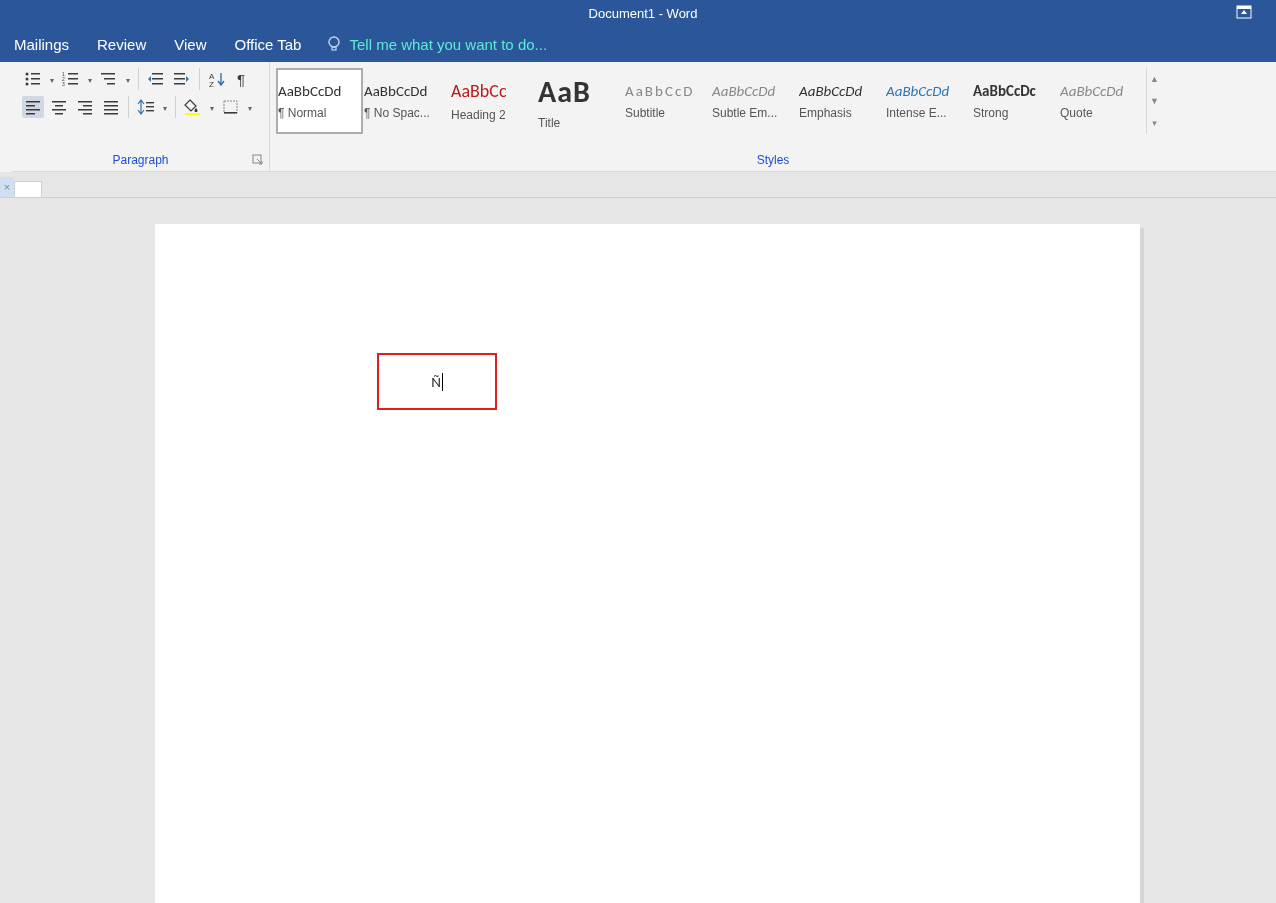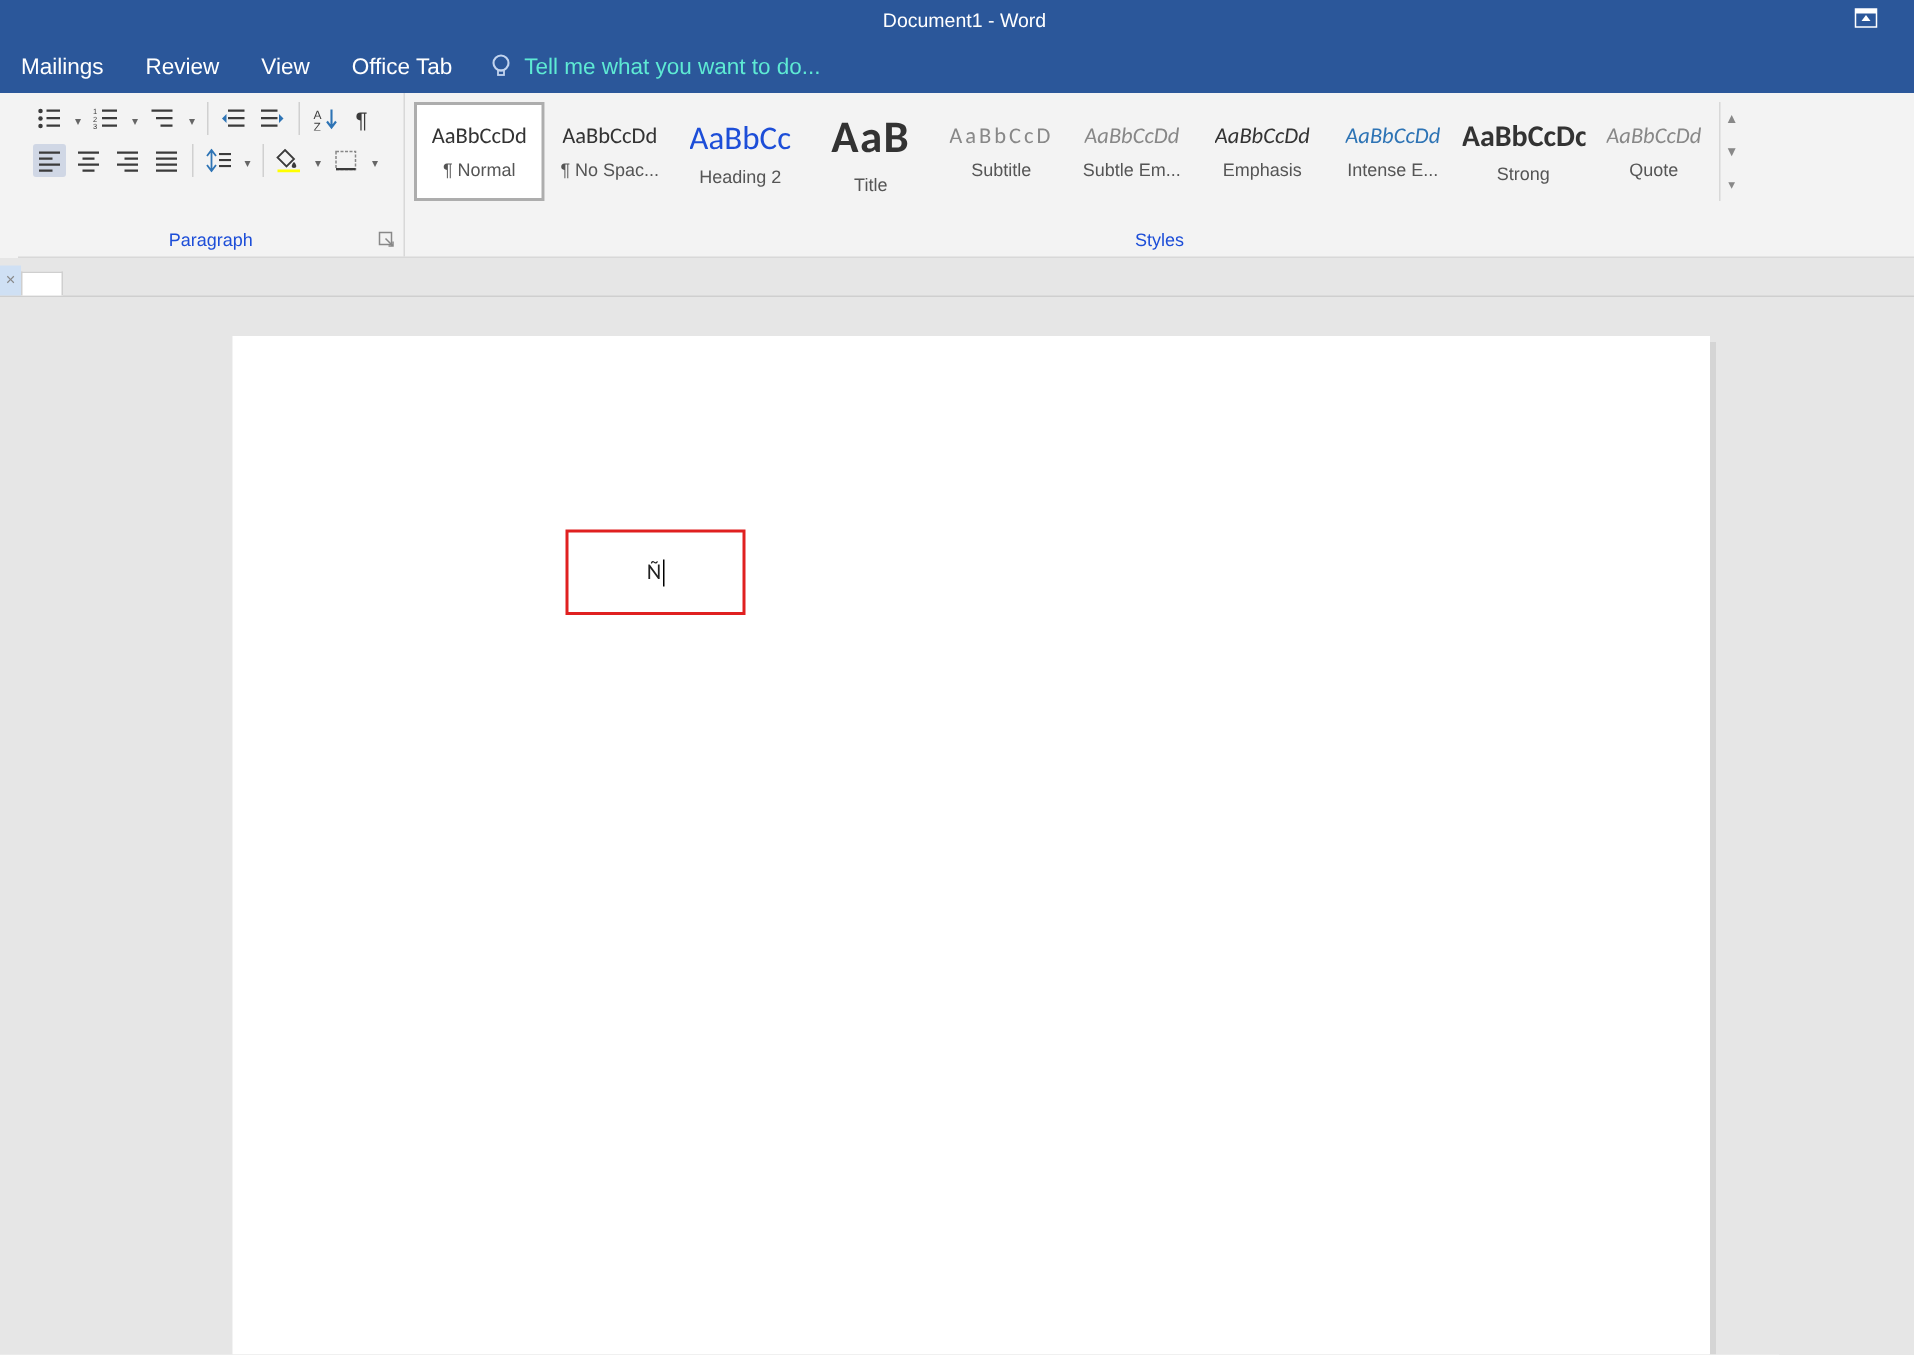--- a/index.html
+++ b/index.html
@@ -27,21 +27,21 @@
   .sep-v { width:1px; height:22px; background:#d0d0d0; margin: 0 2px;}
   .group-label {
     position: absolute; bottom: 4px; left: 0; right: 0; text-align: center; font-size: 12px; color: #1d4ed8;
   }
   .group-launcher { position:absolute; bottom:4px; right:4px; width:14px; height:14px; color:#888; font-size:10px; display:flex; align-items:center; justify-content:center;}
   .styles-group {
     flex: 1; position: relative; padding: 6px 6px 0 6px; display:flex; flex-direction:column;
   }
   .styles-gallery { display:flex; gap:0; }
   .style-tile {
-    width: 87px; height: 66px; display:flex; flex-direction:column; align-items:center; justify-content:center; border:1px solid transparent; cursor:pointer;
+    width: 87px; height: 66px; display:flex; flex-direction:column; align-items:flex-start; justify-content:center; border:1px solid transparent; cursor:pointer;
     font-size:13px; color:#444; gap:6px;
   }
   .style-tile.selected { border:2px solid #adadad; background:#fff;}
   .style-sample { font-family: "Calibri","Segoe UI",Arial,sans-serif; white-space:nowrap; overflow:hidden; max-width:82px;}
   .style-name { font-size:12px; color:#555; white-space:nowrap; overflow:hidden; text-overflow:ellipsis; max-width:82px;}
   .styles-scroll { width:16px; display:flex; flex-direction:column; border-left:1px solid #d8d8d8;}
   .styles-scroll div{flex:1; display:flex; align-items:center; justify-content:center; font-size:9px; color:#888;}
   .workspace { position:relative; height: calc(903px - 26px - 36px - 110px); background:#e6e6e6; }
   .tab-strip { height:26px; background:#e6e6e6; border-bottom:1px solid #cfcfcf; display:flex; align-items:flex-end;}
   .tab-strip .close-x { width:14px; height:20px; background:#cfe0f4; color:#888; font-size:11px; display:flex; align-items:center; justify-content:center; margin-bottom:0;}
@@ -226,21 +226,21 @@
       <div class="styles-gallery">
           <div class="style-tile selected">
             <div class="style-sample" style="font-size:15px;color:#333;">AaBbCcDd</div>
             <div class="style-name">¶ Normal</div>
           </div>
           <div class="style-tile">
             <div class="style-sample" style="font-size:15px;color:#333;">AaBbCcDd</div>
             <div class="style-name">¶ No Spac...</div>
           </div>
           <div class="style-tile">
-            <div class="style-sample" style="font-size:22px;color:#1d4ed8;">AaBbCc</div>
+            <div class="style-sample" style="font-size:18px;color:#b91c1c;">AaBbCc</div>
             <div class="style-name">Heading 2</div>
           </div>
           <div class="style-tile">
             <div class="style-sample" style="font-size:30px;color:#333;letter-spacing:1px;font-weight:bold;">AaB</div>
             <div class="style-name">Title</div>
           </div>
           <div class="style-tile">
             <div class="style-sample" style="font-size:15px;color:#888;letter-spacing:2px;">AaBbCcD</div>
             <div class="style-name">Subtitle</div>
           </div>
@@ -250,21 +250,21 @@
           </div>
           <div class="style-tile">
             <div class="style-sample" style="font-size:15px;color:#333;font-style:italic;">AaBbCcDd</div>
             <div class="style-name">Emphasis</div>
           </div>
           <div class="style-tile">
             <div class="style-sample" style="font-size:15px;color:#2e74b5;font-style:italic;">AaBbCcDd</div>
             <div class="style-name">Intense E...</div>
           </div>
           <div class="style-tile">
-            <div class="style-sample" style="font-size:20px;color:#333;font-weight:bold;">AaBbCcDc</div>
+            <div class="style-sample" style="font-size:15px;color:#333;font-weight:bold;">AaBbCcDc</div>
             <div class="style-name">Strong</div>
           </div>
           <div class="style-tile">
             <div class="style-sample" style="font-size:15px;color:#888;font-style:italic;">AaBbCcDd</div>
             <div class="style-name">Quote</div>
           </div>
         </div>
       <div class="styles-scroll">
         <div>▲</div>
         <div>▼</div>

